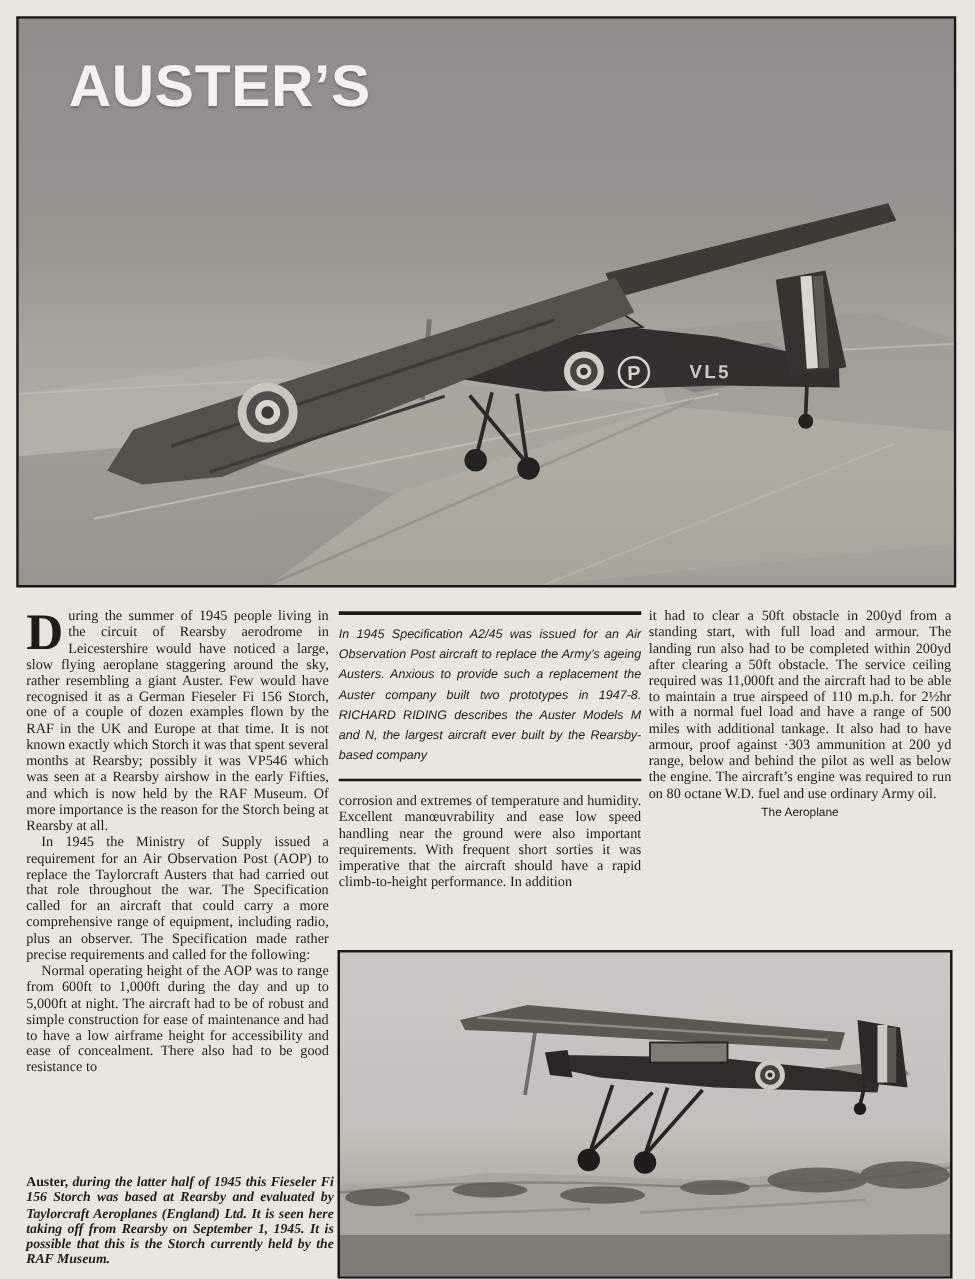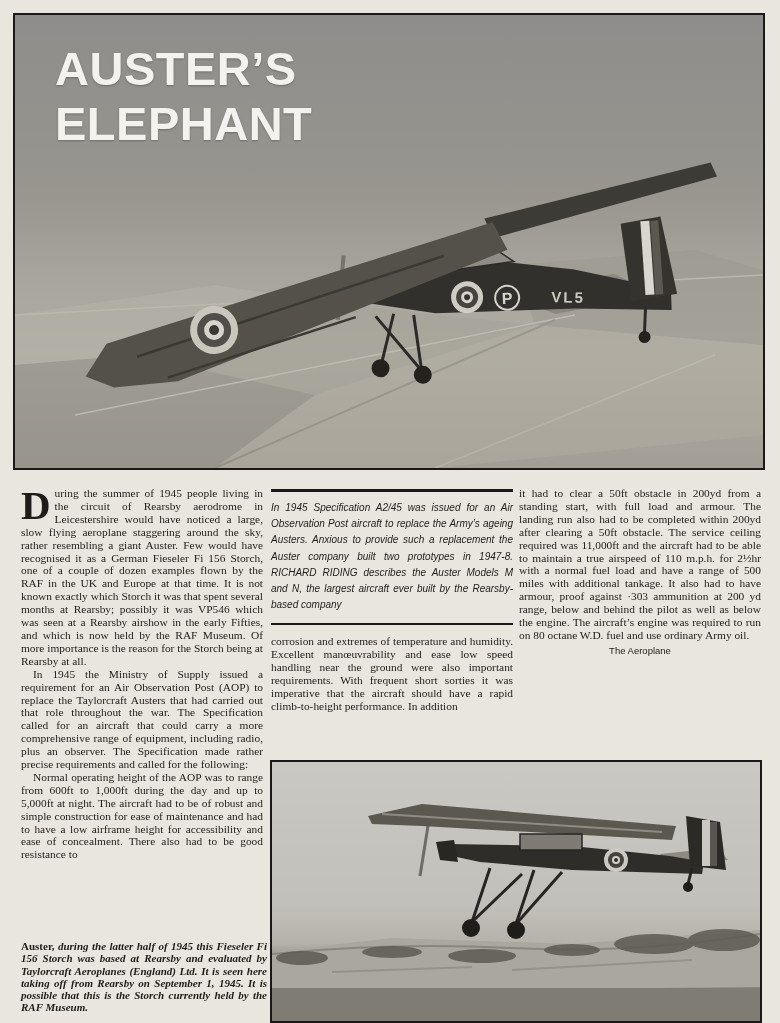--- a/index.html
+++ b/index.html
@@ -126,21 +126,20 @@
         <line x1="360" y1="300" x2="404" y2="356"></line>
         <circle cx="363" cy="352" r="9" fill="#23221f" stroke="none"></circle>
         <circle cx="405" cy="360" r="9" fill="#23221f" stroke="none"></circle>
         <line x1="630" y1="300" x2="628" y2="326"></line>
         <circle cx="628" cy="330" r="6" fill="#23221f" stroke="none"></circle>
       </g>
     </g>
   </svg>
   <div class="headline">
     <div>AUSTER’S</div>
-    <div>ELEPHANT</div>
   </div>
 </div>
 
 <div class="col" id="col1">
   <p><span class="dropcap">D</span><span>uring the summer of 1945 people living in the circuit of Rearsby aerodrome in Leicestershire would have noticed a large, slow flying aeroplane staggering around the sky, rather resembling a giant Auster. Few would have recognised it as a German Fieseler Fi 156 Storch, one of a couple of dozen examples flown by the RAF in the UK and Europe at that time. It is not known exactly which Storch it was that spent several months at Rearsby; possibly it was VP546 which was seen at a Rearsby airshow in the early Fifties, and which is now held by the RAF Museum. Of more importance is the reason for the Storch being at Rearsby at all.</span></p>
   <p class="indent">In 1945 the Ministry of Supply issued a requirement for an Air Observation Post (AOP) to replace the Taylorcraft Austers that had carried out that role throughout the war. The Specification called for an aircraft that could carry a more comprehensive range of equipment, including radio, plus an observer. The Specification made rather precise requirements and called for the following:</p>
   <p class="indent">Normal operating height of the AOP was to range from 600ft to 1,000ft during the day and up to 5,000ft at night. The aircraft had to be of robust and simple construction for ease of maintenance and had to have a low airframe height for accessibility and ease of concealment. There also had to be good resistance to</p>
 </div>
 
 <div class="caption">

